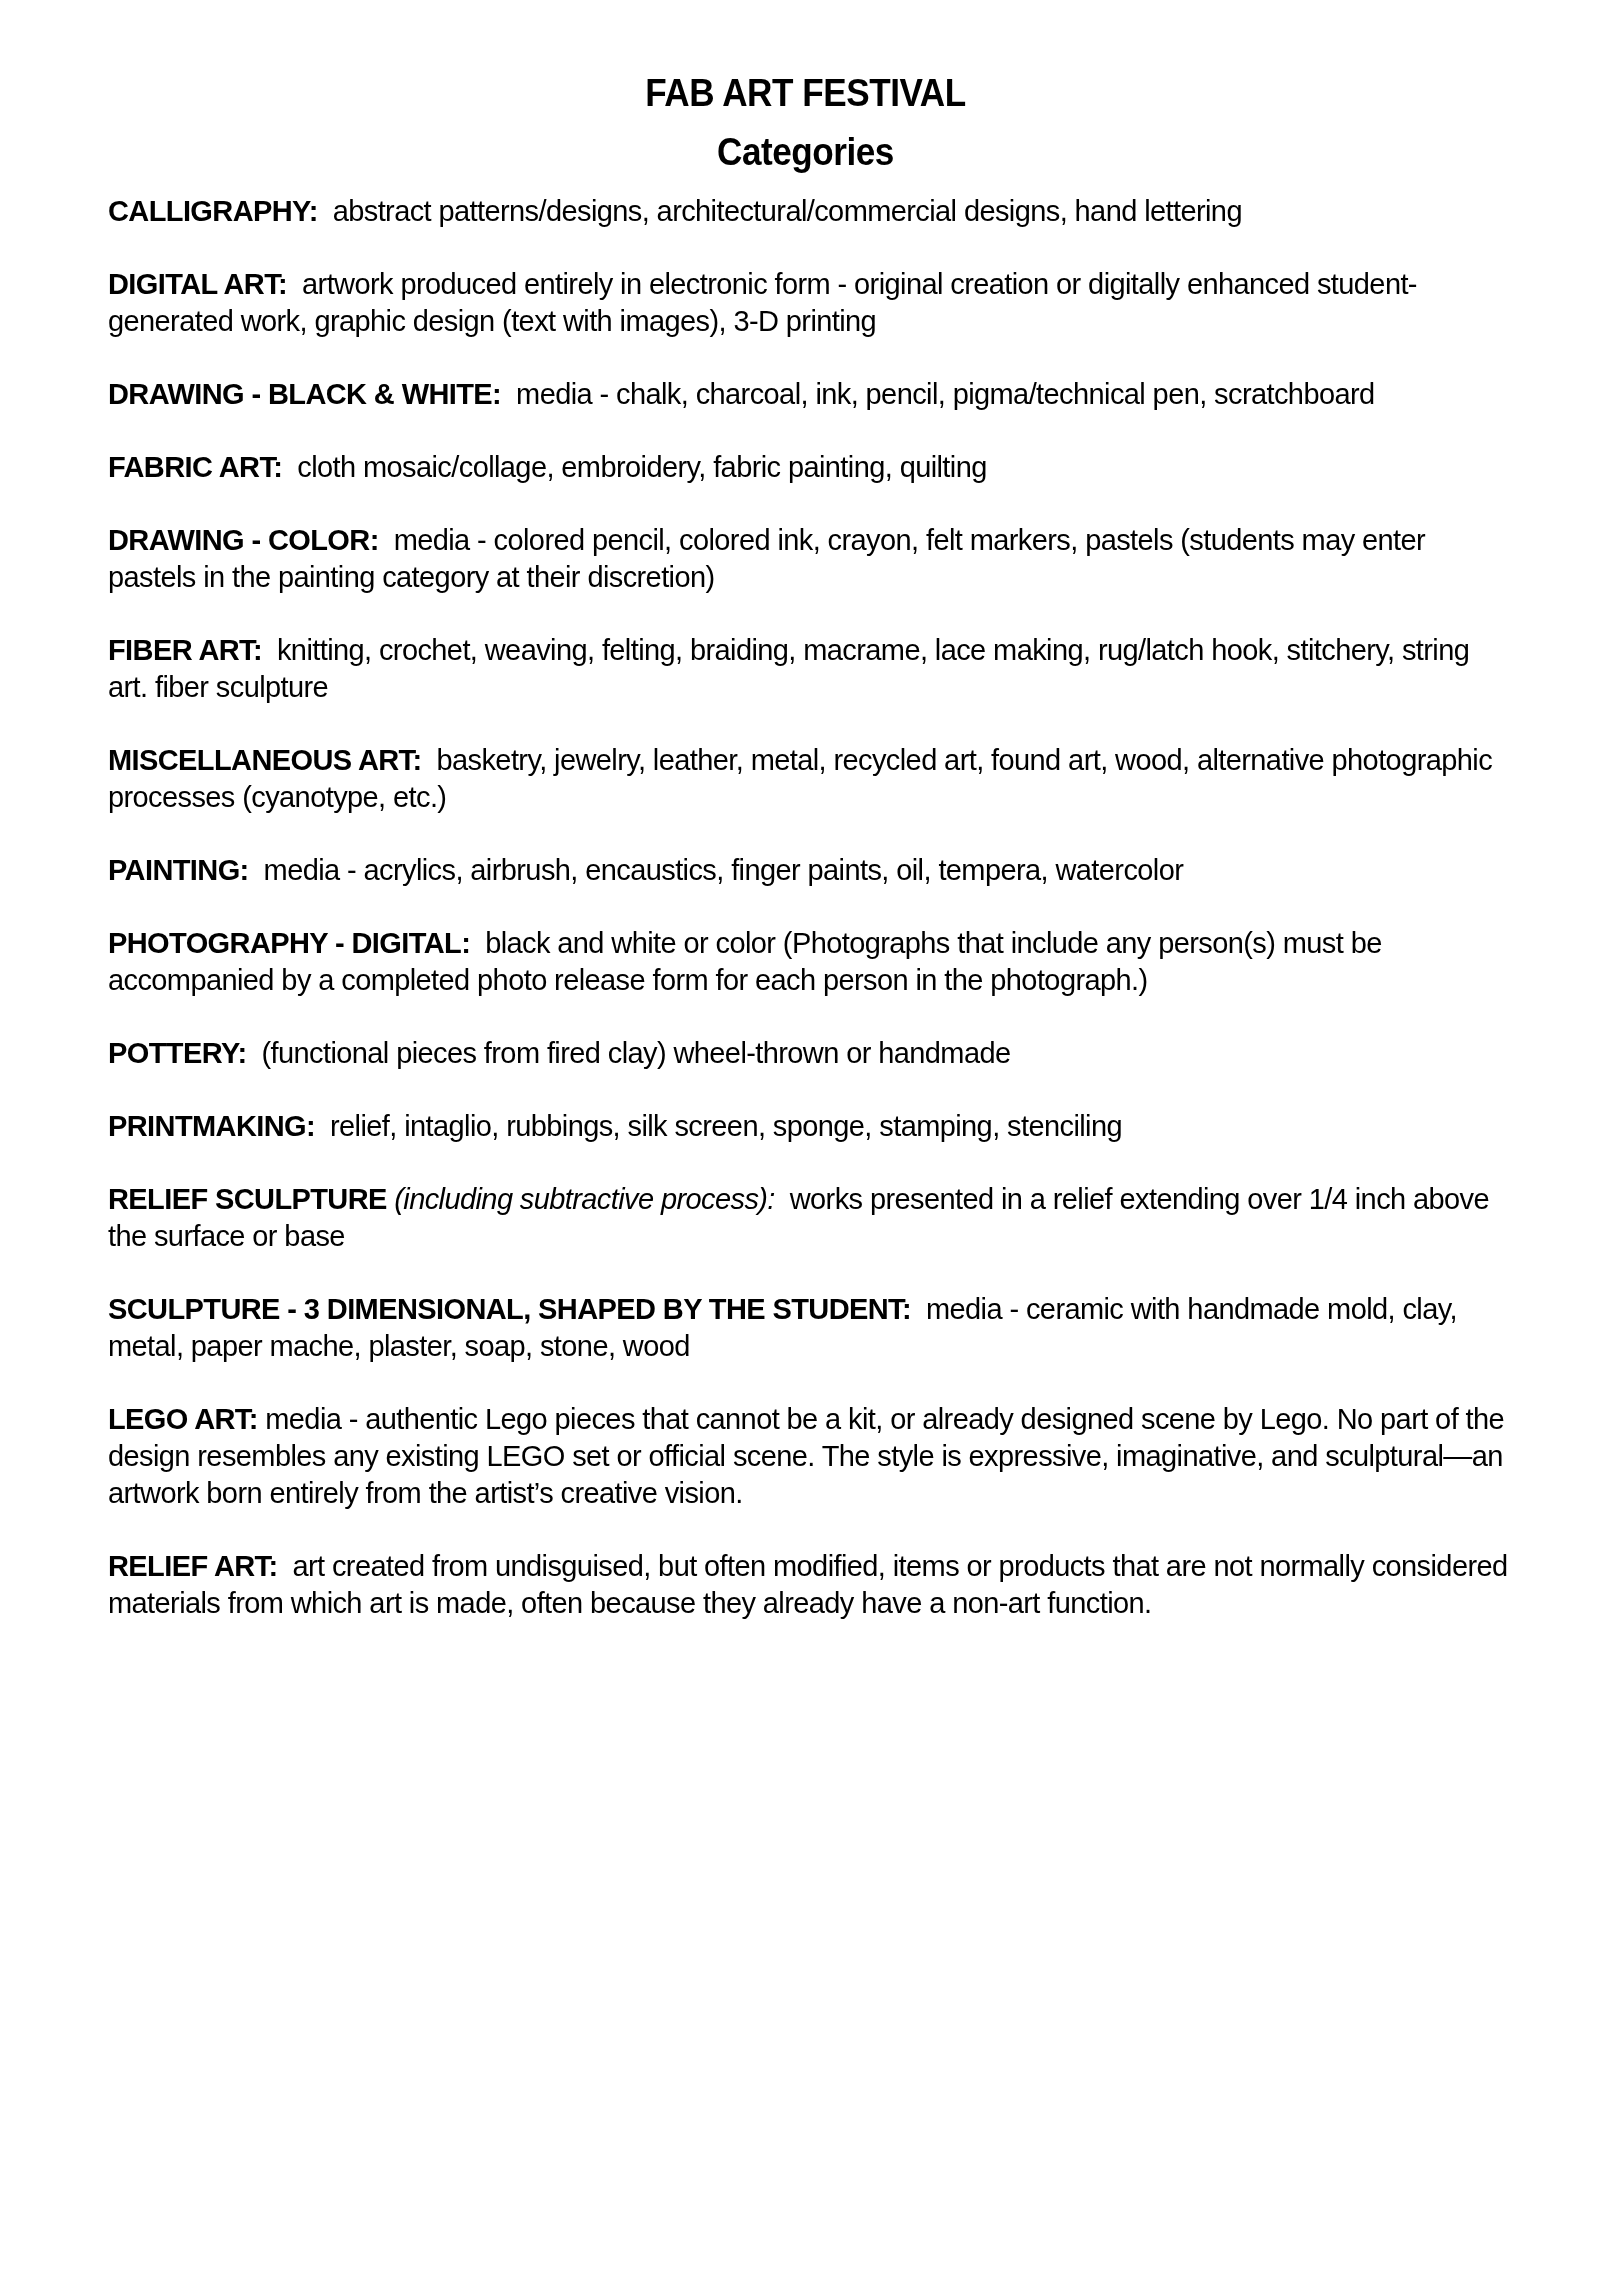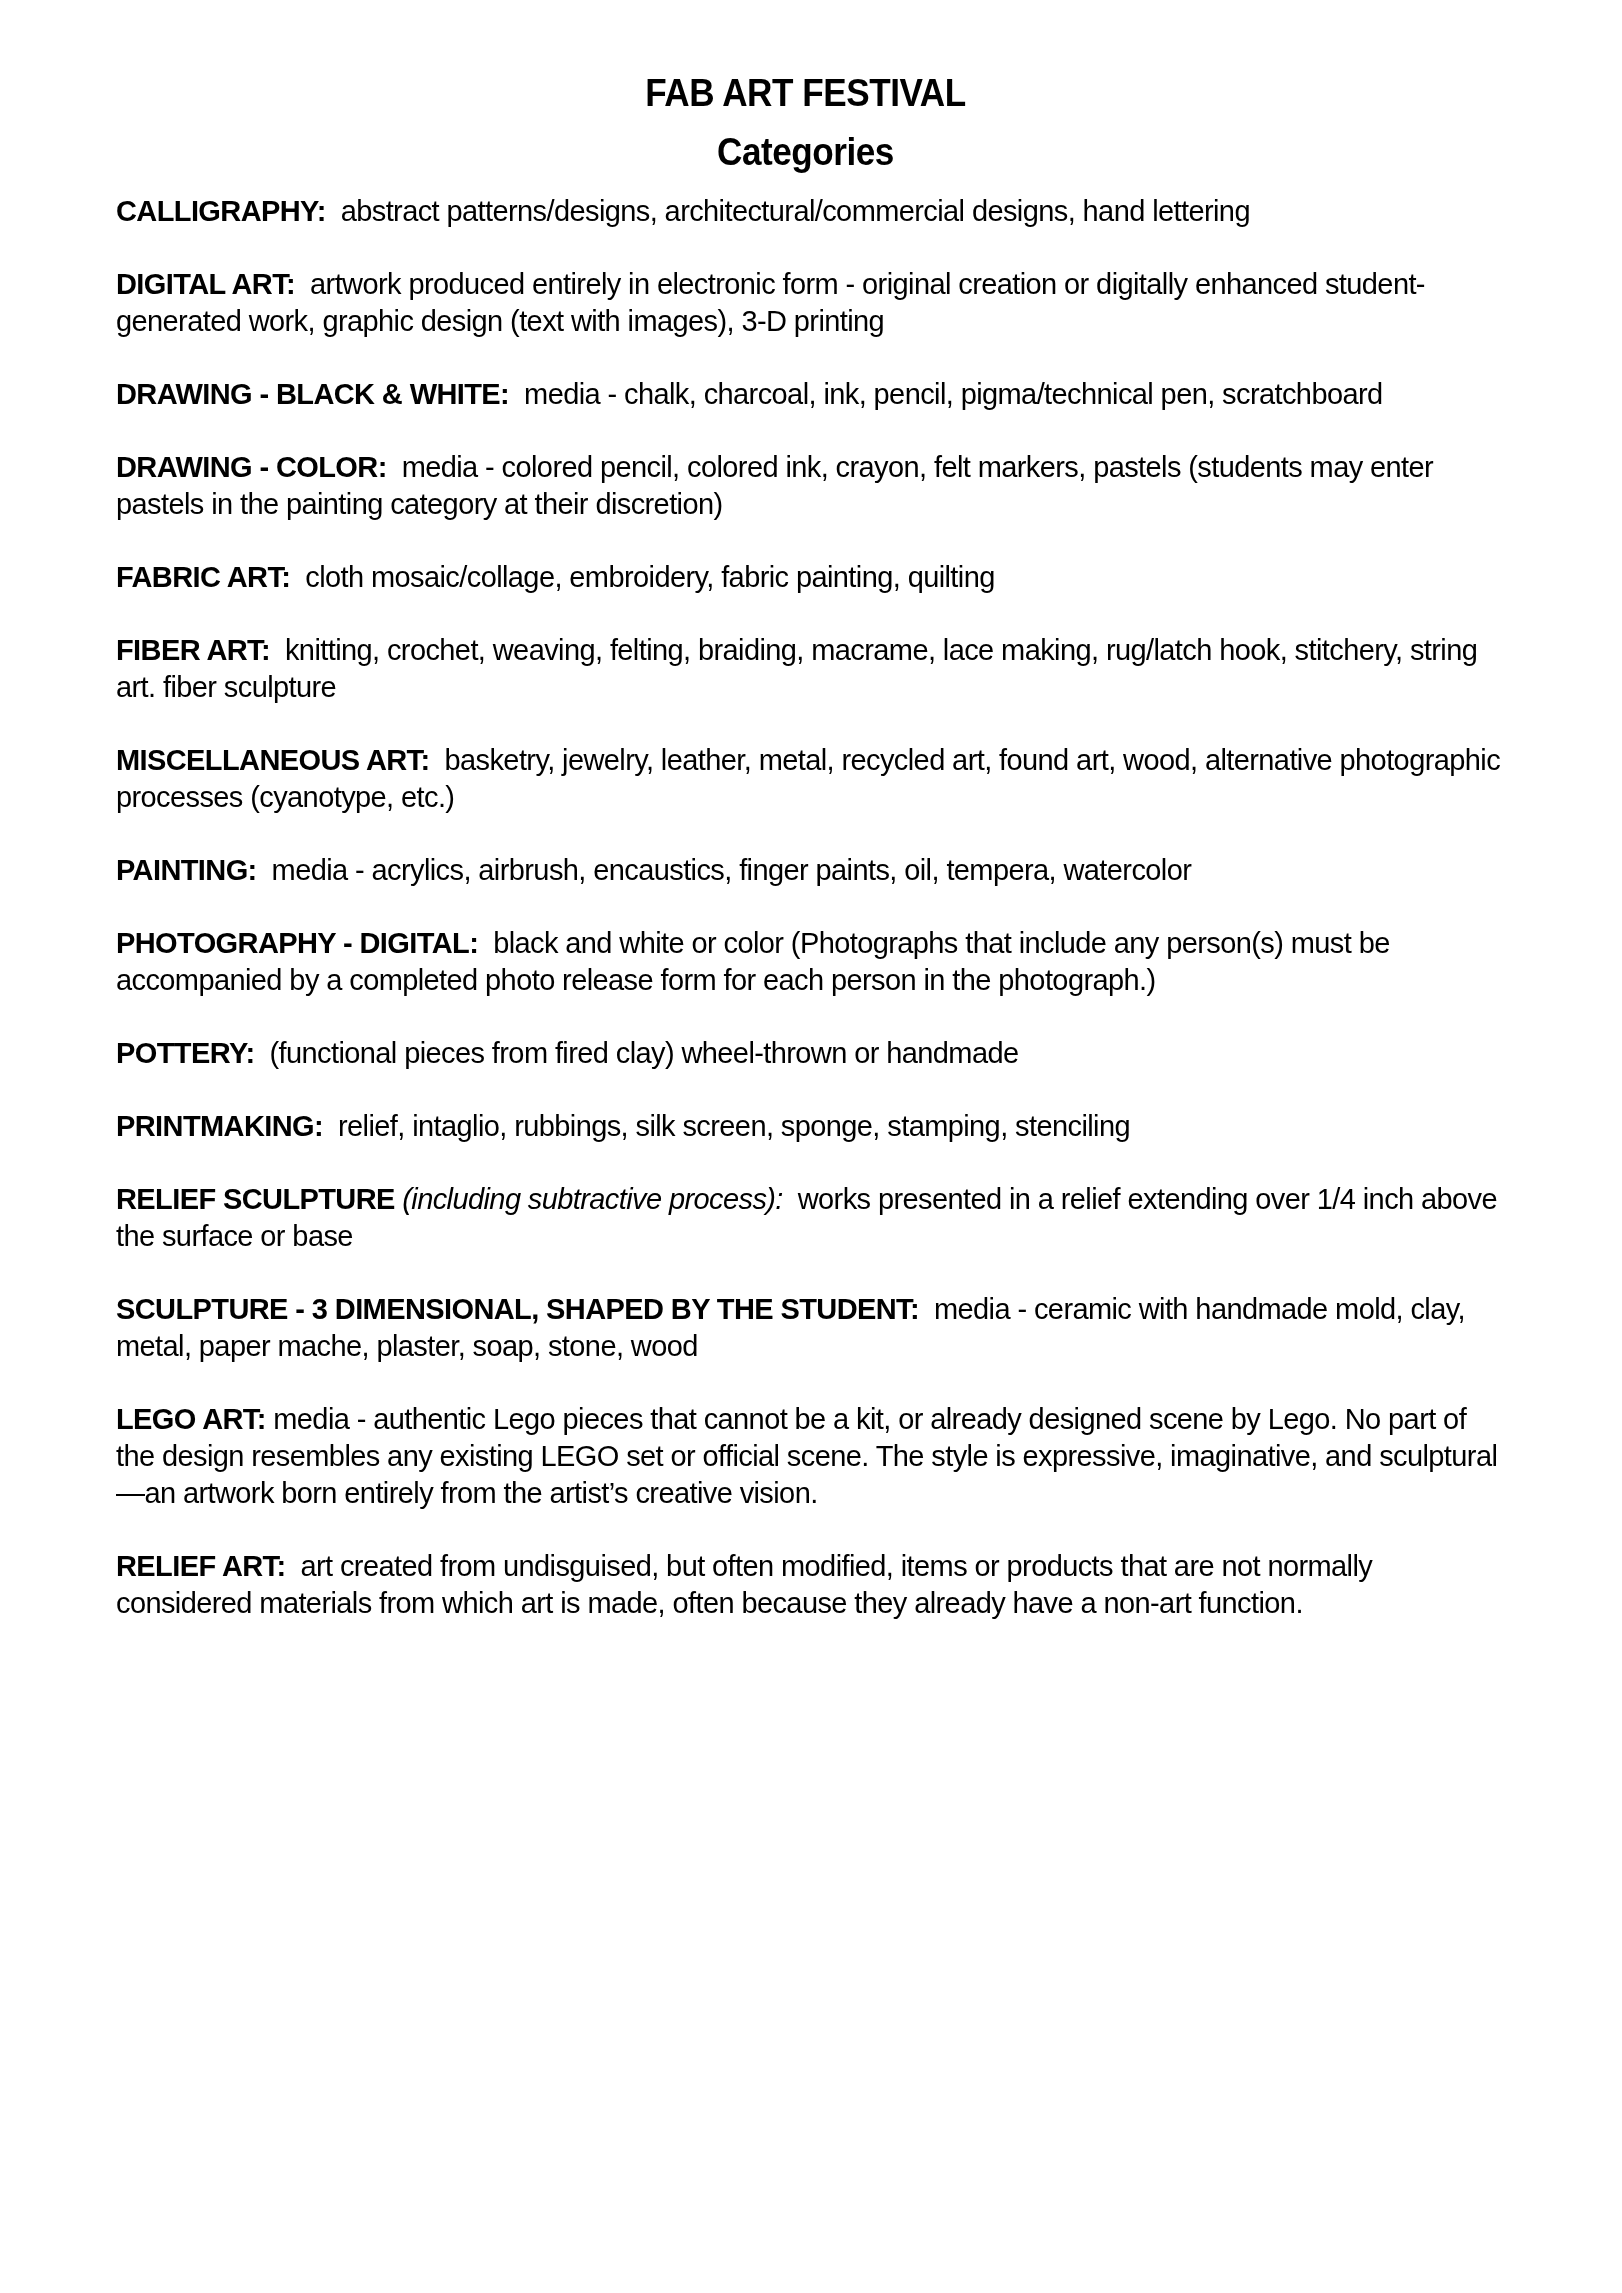--- a/index.html
+++ b/index.html
@@ -43,43 +43,43 @@
     }
     .categories {
       margin: 0;
       padding: 0;
       list-style: none;
     }
     .category {
       font-family: "Liberation Sans", sans-serif;
       font-size: 29px;
       line-height: 37px;
-      margin: 0 0 36px 16px;
+      margin: 0 0 36px 8px;
       letter-spacing: -0.6px;
     }
     .category .name {
       font-weight: bold;
     }
     .category .qualifier {
       font-style: italic;
     }
   </style>
 </head>
 <body>
 
 <div class="page">
   <h1 class="title">FAB ART FESTIVAL</h1>
   <h2 class="subtitle">Categories</h2>
 
   <ul class="categories">
     <li class="category"><span class="name">CALLIGRAPHY:</span>&nbsp; <span class="desc">abstract patterns/designs, architectural/commercial designs, hand lettering</span></li>
     <li class="category"><span class="name">DIGITAL ART:</span>&nbsp; <span class="desc">artwork produced entirely in electronic form - original creation or digitally enhanced student-generated work, graphic design (text with images), 3-D printing</span></li>
     <li class="category"><span class="name">DRAWING - BLACK &amp; WHITE:</span>&nbsp; <span class="desc">media - chalk, charcoal, ink, pencil, pigma/technical pen, scratchboard</span></li>
+    <li class="category"><span class="name">FABRIC ART:</span>&nbsp; <span class="desc">cloth mosaic/collage, embroidery, fabric painting, quilting</span></li>
     <li class="category"><span class="name">DRAWING - COLOR:</span>&nbsp; <span class="desc">media - colored pencil, colored ink, crayon, felt markers, pastels (students may enter pastels in the painting category at their discretion)</span></li>
-    <li class="category"><span class="name">FABRIC ART:</span>&nbsp; <span class="desc">cloth mosaic/collage, embroidery, fabric painting, quilting</span></li>
     <li class="category"><span class="name">FIBER ART:</span>&nbsp; <span class="desc">knitting, crochet, weaving, felting, braiding, macrame, lace making, rug/latch hook, stitchery, string art. fiber sculpture</span></li>
     <li class="category"><span class="name">MISCELLANEOUS ART:</span>&nbsp; <span class="desc">basketry, jewelry, leather, metal, recycled art, found art, wood, alternative photographic processes (cyanotype, etc.)</span></li>
     <li class="category"><span class="name">PAINTING:</span>&nbsp; <span class="desc">media - acrylics, airbrush, encaustics, finger paints, oil, tempera, watercolor</span></li>
     <li class="category"><span class="name">PHOTOGRAPHY - DIGITAL:</span>&nbsp; <span class="desc">black and white or color (Photographs that include any person(s) must be accompanied by a completed photo release form for each person in the photograph.)</span></li>
     <li class="category"><span class="name">POTTERY:</span>&nbsp; <span class="desc">(functional pieces from fired clay) wheel-thrown or handmade</span></li>
     <li class="category"><span class="name">PRINTMAKING:</span>&nbsp; <span class="desc">relief, intaglio, rubbings, silk screen, sponge, stamping, stenciling</span></li>
     <li class="category"><span class="name">RELIEF SCULPTURE</span> <span class="qualifier">(including subtractive process):</span>&nbsp; <span class="desc">works presented in a relief extending over 1/4 inch above the surface or base</span></li>
     <li class="category"><span class="name">SCULPTURE - 3 DIMENSIONAL, SHAPED BY THE STUDENT:</span>&nbsp; <span class="desc">media - ceramic with handmade mold, clay, metal, paper mache, plaster, soap, stone, wood</span></li>
     <li class="category"><span class="name">LEGO ART:</span> <span class="desc">media - authentic Lego pieces that cannot be a kit, or already designed scene by Lego. No part of the design resembles any existing LEGO set or official scene. The style is expressive, imaginative, and sculptural—an artwork born entirely from the artist’s creative vision.</span></li>
     <li class="category"><span class="name">RELIEF ART:</span>&nbsp; <span class="desc"> art created from undisguised, but often modified, items or products that are not normally considered materials from which art is made, often because they already have a non-art function.</span></li>

